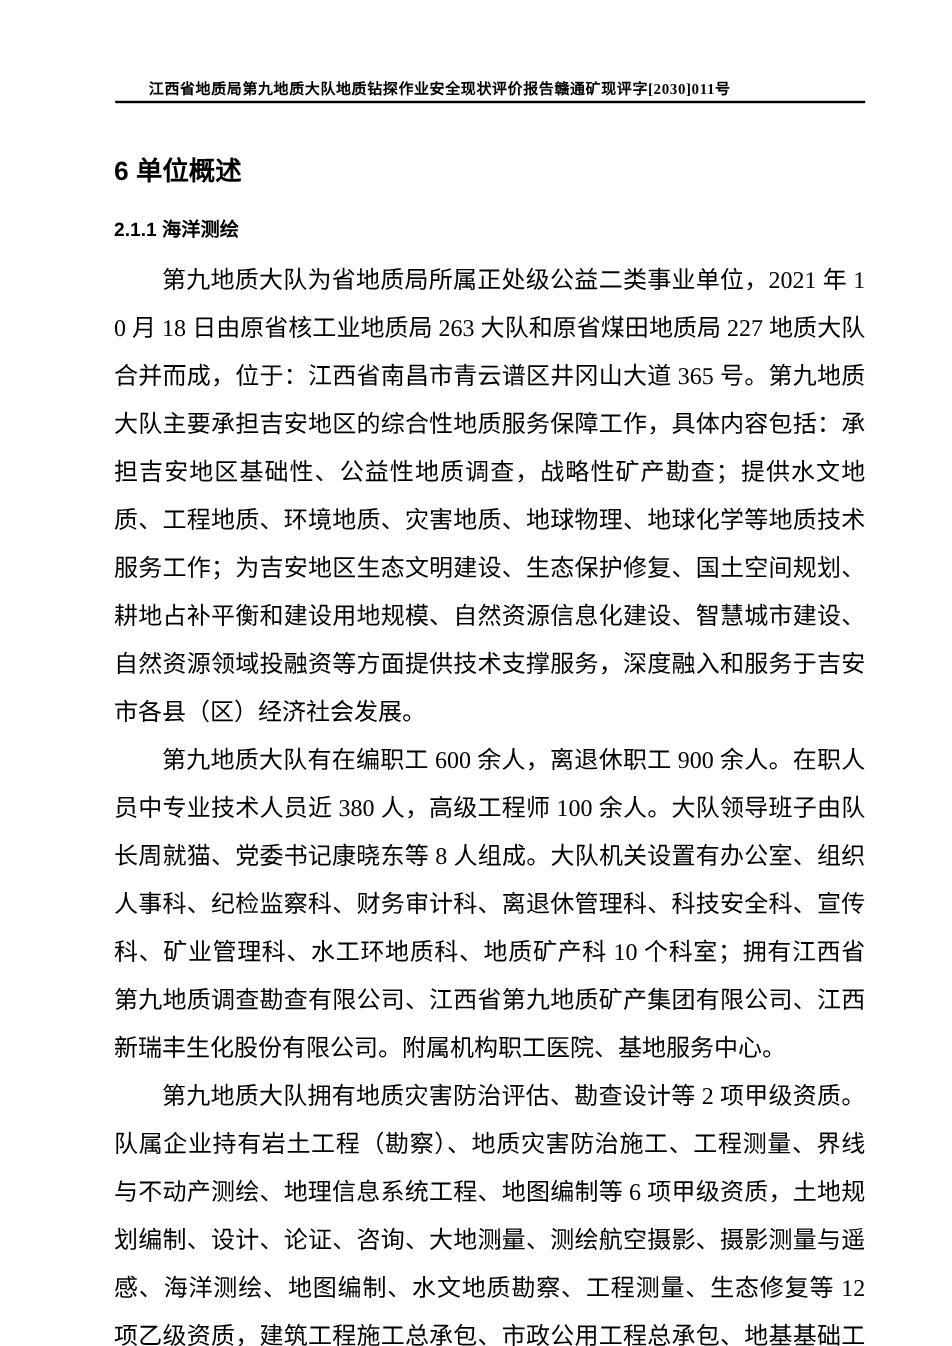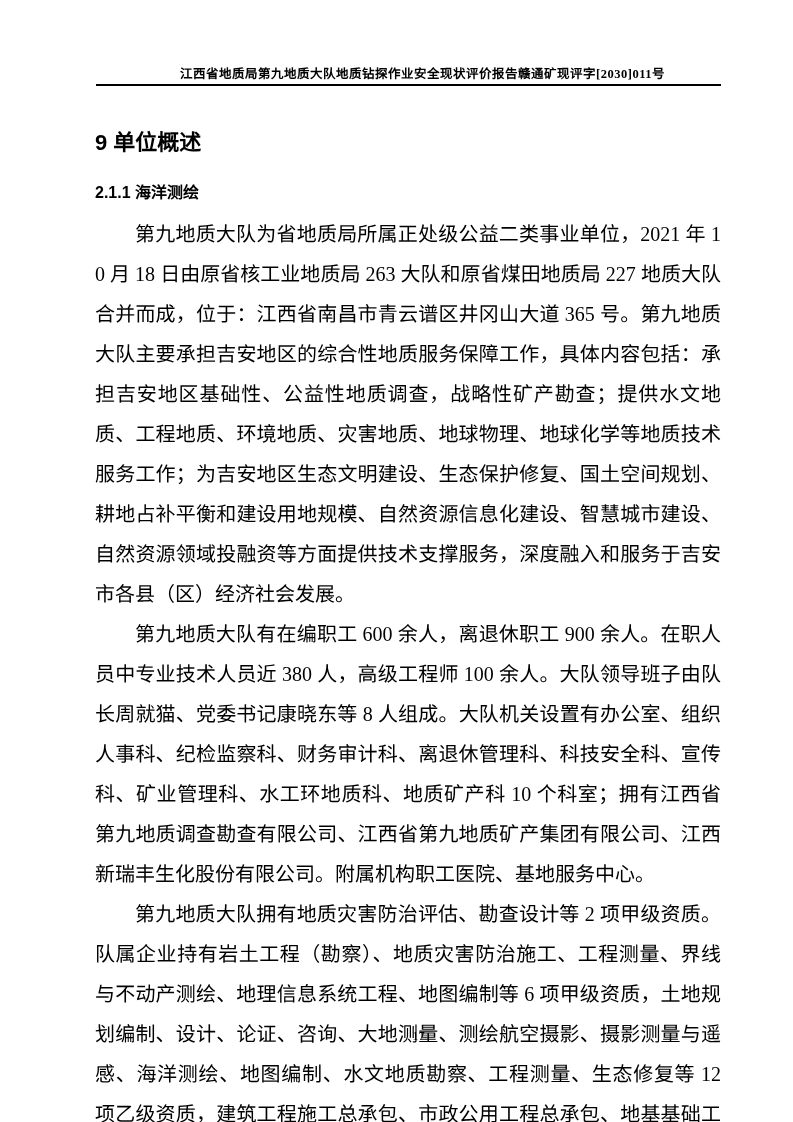--- a/index.html
+++ b/index.html
@@ -16,21 +16,21 @@
     overflow: hidden;
     font-family: "Liberation Serif", "DejaVu Serif", serif;
   }
   
   .header {
     position: absolute;
     top: 63px;
     left: 96px;
     right: 72px;
     display: flex;
-    justify-content: center;
+    justify-content: flex-start;
     align-items: flex-end;
     font-size: 12.5px;
     font-weight: bold;
     letter-spacing: 0.5px;
     white-space: nowrap;
   }
   .header .doc-title { padding-left: 28px; }
   .header-rule {
     position: absolute;
     top: 84px;
@@ -93,21 +93,21 @@
 
 <div class="page">
 
   <div class="header">
     <span class="doc-title">江西省地质局第九地质大队地质钻探作业安全现状评价报告</span>
     <span class="doc-number">赣通矿现评字[2030]011号</span>
   </div>
   <div class="header-rule"></div>
 
   <div class="content">
-    <div class="h1">9 单位概述</div>
+    <div class="h1">6 单位概述</div>
     <div class="h3">2.1.1 海洋测绘</div>
 
     <p class="body-para">第九地质大队为省地质局所属正处级公益二类事业单位，2021 年 10 月 18 日由原省核工业地质局 263 大队和原省煤田地质局 227 地质大队合并而成，位于：江西省南昌市青云谱区井冈山大道 365 号。第九地质大队主要承担吉安地区的综合性地质服务保障工作，具体内容包括：承担吉安地区基础性、公益性地质调查，战略性矿产勘查；提供水文地质、工程地质、环境地质、灾害地质、地球物理、地球化学等地质技术服务工作；为吉安地区生态文明建设、生态保护修复、国土空间规划、耕地占补平衡和建设用地规模、自然资源信息化建设、智慧城市建设、自然资源领域投融资等方面提供技术支撑服务，深度融入和服务于吉安市各县（区）经济社会发展。</p>
     <p class="body-para">第九地质大队有在编职工 600 余人，离退休职工 900 余人。在职人员中专业技术人员近 380 人，高级工程师 100 余人。大队领导班子由队长周就猫、党委书记康晓东等 8 人组成。大队机关设置有办公室、组织人事科、纪检监察科、财务审计科、离退休管理科、科技安全科、宣传科、矿业管理科、水工环地质科、地质矿产科 10 个科室；拥有江西省第九地质调查勘查有限公司、江西省第九地质矿产集团有限公司、江西新瑞丰生化股份有限公司。附属机构职工医院、基地服务中心。</p>
     <p class="body-para">第九地质大队拥有地质灾害防治评估、勘查设计等 2 项甲级资质。队属企业持有岩土工程（勘察）、地质灾害防治施工、工程测量、界线与不动产测绘、地理信息系统工程、地图编制等 6 项甲级资质，土地规划编制、设计、论证、咨询、大地测量、测绘航空摄影、摄影测量与遥感、海洋测绘、地图编制、水文地质勘察、工程测量、生态修复等 12 项乙级资质，建筑工程施工总承包、市政公用工程总承包、地基基础工程专业承包等三级资质，土地开发、复垦、整治及生态修复等工程规划设计及相关业务资质</p>
   </div>
 
   <div class="footer">
     <span>17</span>
   </div>

